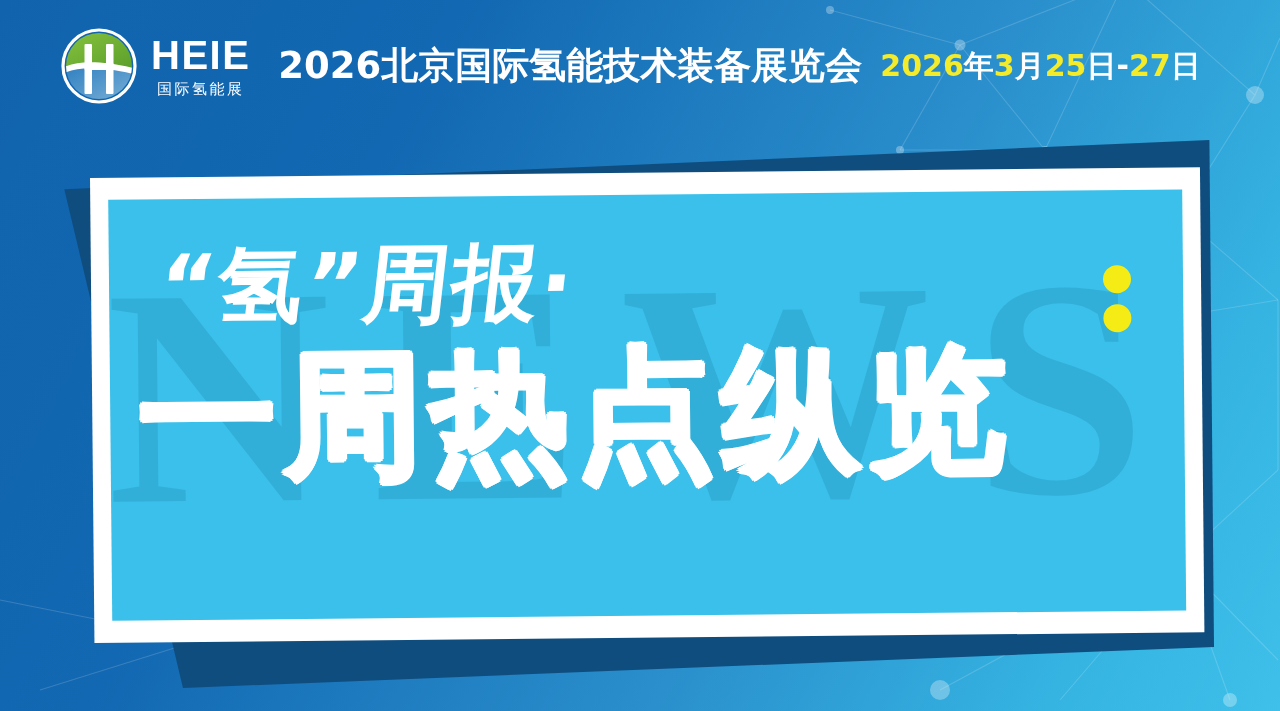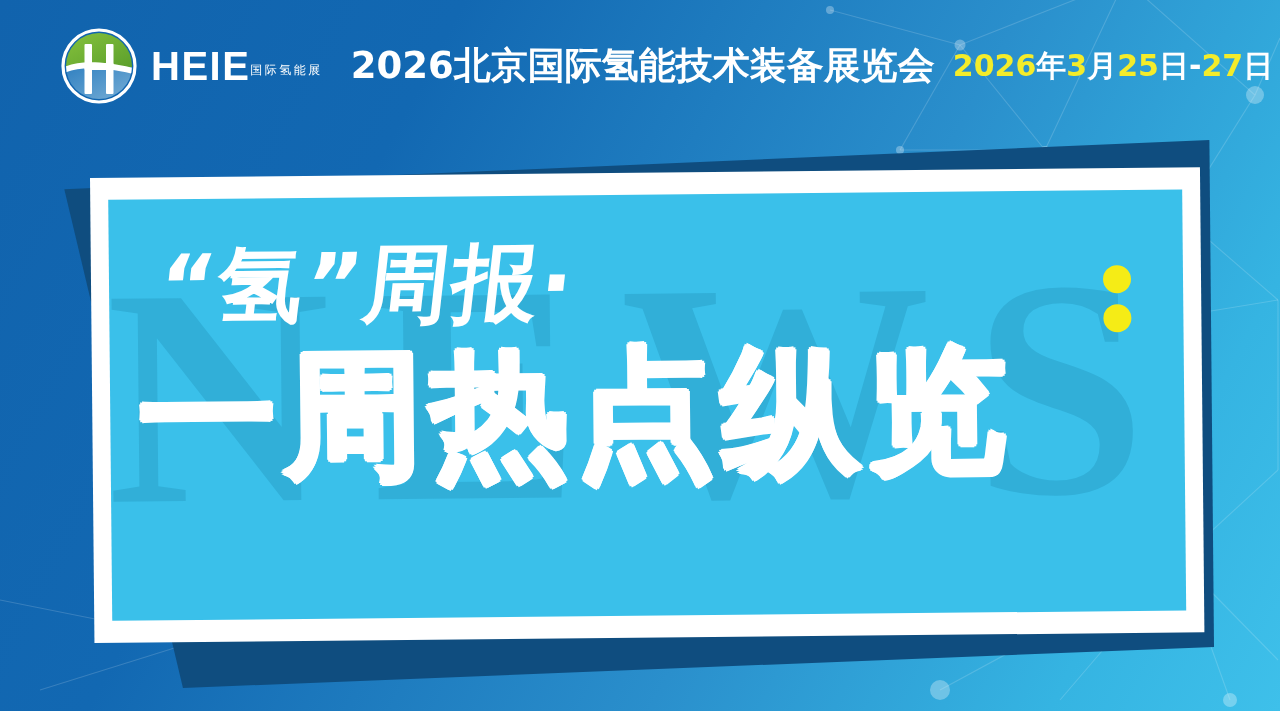--- a/index.html
+++ b/index.html
@@ -50,39 +50,39 @@
   .logo-mark {
     position: relative;
     width: 78px;
     height: 78px;
     flex: 0 0 auto;
   }
 
   .logo-words {
     margin-left: 13px;
     display: flex;
-    flex-direction: row;
+    flex-direction: column;
     align-items: center;
     justify-content: center;
   }
   .logo-heie {
     color: #ffffff;
     font-size: 40px;
     font-weight: 700;
     letter-spacing: 1.5px;
     line-height: 1;
     font-family: "Liberation Sans", sans-serif;
   }
   .logo-cn {
     color: #ffffff;
-    font-size: 12px;
+    font-size: 15px;
     letter-spacing: 2.5px;
     line-height: 1;
     margin-top: 7px;
-    font-family: Liberation Sans, sans-serif;
+    font-family: Liberation Serif, serif;
   }
 
   .header-mid {
     margin-left: 28px;
     display: flex;
     flex-direction: column;
     justify-content: center;
     gap: 20px;
   }
   .title-cn {

